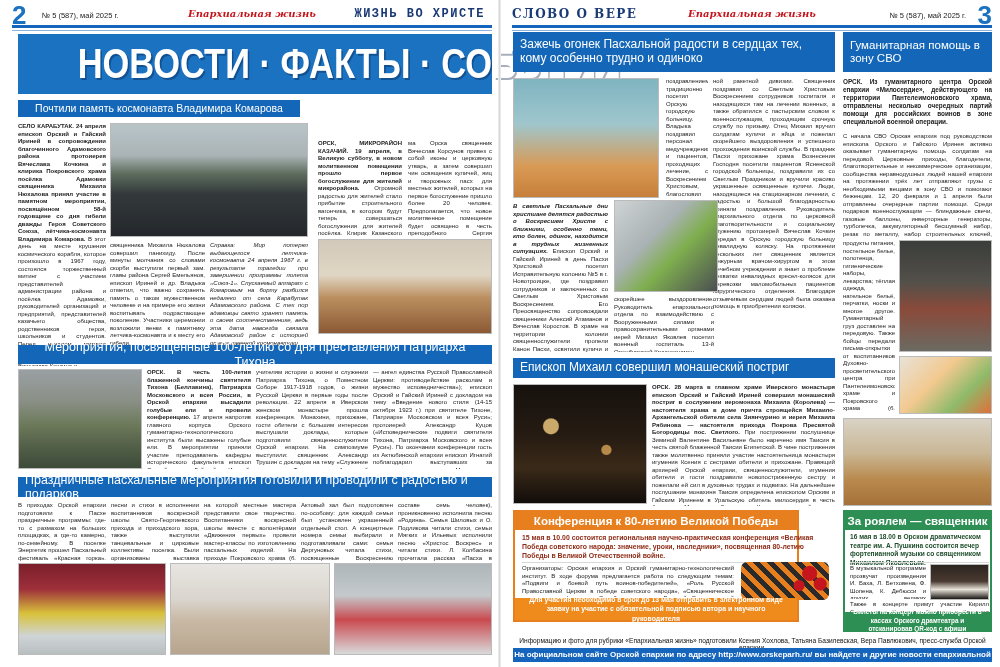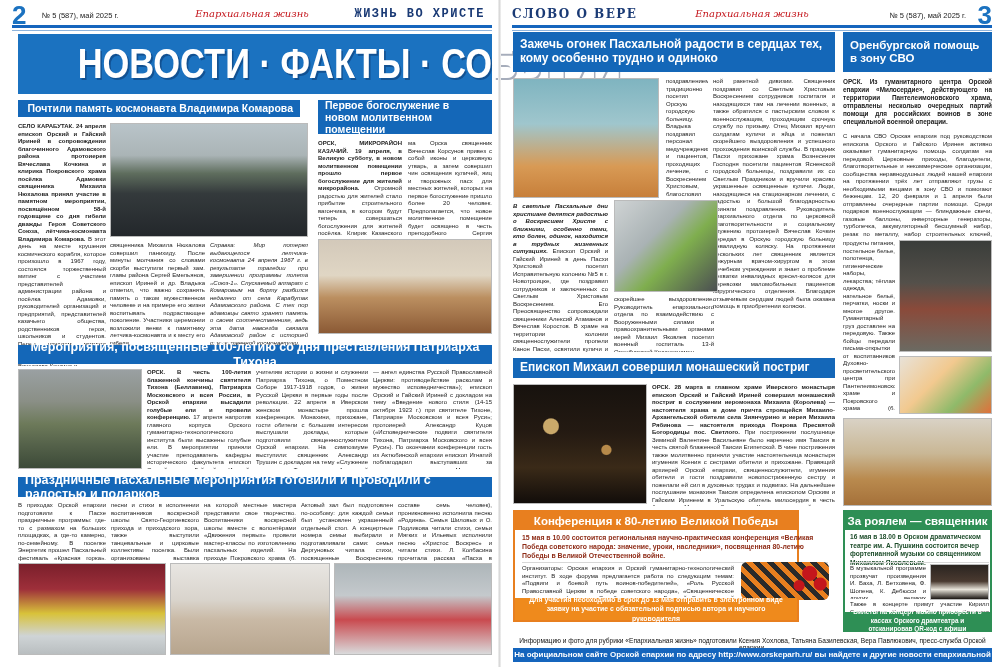--- a/index.html
+++ b/index.html
@@ -4,34 +4,34 @@
 <style>
   html,body{margin:0;padding:0;background:#fff;}
   .sheet{position:relative;width:1000px;height:667px;background:#ffffff;
          font-family:"Liberation Sans",sans-serif;overflow:hidden;}
   .abs{position:absolute;box-sizing:border-box;}
   .gutter{left:498px;top:0;width:3px;height:667px;
           background:linear-gradient(90deg,#f2f2f2,#d9d9d9,#f2f2f2);}
   
   .pagenum{font-size:26px;font-weight:bold;color:#1b72c0;line-height:1;}
   .issue{font-size:7.5px;color:#222;}
-  .rubric{font-family:"DejaVu Serif",serif;font-style:italic;font-weight:normal;
+  .rubric{font-family:"DejaVu Serif",serif;font-style:italic;font-weight:bold;
           color:#c4161c;font-size:10px;}
   .masthead{font-family:"DejaVu Serif",serif;font-weight:bold;color:#1a3a75;
             font-size:12px;letter-spacing:1.5px;}
   .hrule{height:3px;background:#1565bd;}
   .hrule2{height:1px;background:#8fb4dc;}
   
   .banner{background:#1b72c0;color:#fff;font-weight:bold;text-align:center;
           font-size:42px;line-height:60px;letter-spacing:0px;
           text-shadow:2px 2px 0 rgba(0,20,60,.35);}
   .banner-inner{display:inline-block;transform:scaleX(.82);transform-origin:center;white-space:nowrap;}
-  .bar{background:#1467b8;color:#fff;font-weight:bold;display:flex;align-items:center;
+  .bar{background:#1467b8;color:#fff;font-weight:normal;display:flex;align-items:center;
        padding:0 7px;line-height:1.15;}
-  .bar.center{justify-content:flex-end;text-align:center;}
+  .bar.center{justify-content:center;text-align:center;}
   
   .t{font-size:6px;line-height:1.25;text-align:justify;color:#1b1b1b;overflow:hidden;}
   .bold{font-weight:bold;}
   .bital{font-weight:bold;font-style:italic;}
   .ital{font-style:italic;}
   .ph{overflow:hidden;border:0.5px solid #bbb;}
   
   .obox{border:2px solid #e87f1f;background:#fff;}
   .obox .bhead{background:#e87f1f;color:#fff;font-weight:bold;font-size:11.5px;
                text-align:center;line-height:18px;}
@@ -73,23 +73,20 @@
   </div>
   <div class="abs t" style="left:18px;top:123px;width:88px;height:243px;">
     <span class="bold">СЕЛО КАРАБУТАК. 24 апреля епископ Орский и Гайский Ириней в сопровождении благочинного Адамовского района протоиерея Вячеслава Кочкина и клирика Покровского храма посёлка Адамовки священника Михаила Нюхалова принял участие в памятном мероприятии, посвящённом 58-й годовщине со дня гибели дважды Героя Советского Союза, лётчика-космонавта Владимира Комарова.</span>
      <span>В этот день на месте крушения космического корабля, которое произошло в 1967 году, состоялся торжественный митинг с участием представителей администрации района и посёлка Адамовки, руководителей организаций и предприятий, представителей казачьего общества, родственников героя, школьников и студентов. Перед началом митинга Преосвященный Ириней в сослужении протоиерея Вячеслава Кочкина и</span>
   </div>
   <div class="abs ph" style="left:110px;top:123px;width:198px;height:114px;
        background:linear-gradient(180deg,#b9c4c9 0%,#aab4b6 28%,#5f6e5e 44%,#343a3c 62%,#23272b 100%);"></div>
   <div class="abs t" style="left:110px;top:242px;width:95px;height:124px;">священника Михаила Нюхалова совершил панихиду. После минуты молчания со словами скорби выступили первый зам. главы района Сергей Емельянов, епископ Ириней и др. Владыка отметил, что важно сохранять память о таком мужественном человеке и на примере его жизни воспитывать подрастающее поколение. Участники церемонии возложили венки к памятнику летчика-космонавта и к месту его гибели.</div>
   <div class="abs t ital" style="left:210px;top:242px;width:98px;height:124px;">Справка: Мир потерял выдающегося летчика-космонавта 24 апреля 1967 г. в результате трагедии при завершении программы полета «Союз-1». Спускаемый аппарат с Комаровым на борту разбился недалеко от села Карабутак Адамовского района. С тех пор адамовцы свято хранят память о своем соотечественнике, ведь эта дата навсегда связала Адамовский район с историей отечественной космонавтики.</div>
 
-  <div class="abs bar" style="left:318px;top:100px;width:174px;height:34px;font-size:10.5px;">
-    <span>Первое богослужение в новом молитвенном помещении</span>
-  </div>
   <div class="abs t" style="left:318px;top:140px;width:84px;height:96px;">
     <span class="bold">ОРСК, МИКРОРАЙОН КАЗАЧИЙ. 19 апреля, в Великую субботу, в новом молитвенном помещении прошло первое богослужение для жителей микрорайона.</span>
      <span>Огромной радостью для жителей стало прибытие строительного вагончика, в котором будут теперь совершаться богослужения для жителей посёлка. Клирик Казанского хра-</span>
   </div>
   <div class="abs t" style="left:408px;top:140px;width:84px;height:96px;">ма Орска священник Вячеслав Корсунов привез с собой иконы и церковную утварь, а затем совершил чин освящения куличей, яиц и творожных пасх для местных жителей, которых на первое богослужение пришло более 20 человек. Предполагается, что новое молитвенное помещение будет освящено в честь преподобного Сергия Радонежского, и совсем скоро там будут совершаться богослужения.</div>
   <div class="abs ph" style="left:318px;top:239px;width:174px;height:95px;
        background:linear-gradient(180deg,#d3c9ba 0%,#e0d6c4 38%,#bb8f60 62%,#8b5a35 100%);"></div>
 
   <div class="abs bar center" style="left:18px;top:345px;width:474px;height:19px;font-size:12.5px;">
     <span>Мероприятия, посвященные 100-летию со дня преставления Патриарха Тихона</span>
@@ -138,21 +135,21 @@
   <div class="abs t" style="left:713px;top:78px;width:122px;height:274px;">ной ракетной дивизии. Священник поздравил со Светлым Христовым Воскресением сотрудников госпиталя и находящихся там на лечении военных, а также обратился с пастырским словом к военнослужащим, проходящим срочную службу по призыву. Отец Михаил вручил солдатам куличи и яйца и пожелал скорейшего выздоровления и успешного прохождения воинской службы. В праздник Пасхи прихожане храма Вознесения Господня посетили пациентов Ясненской городской больницы, поздравили их со Светлым Праздником и вручили красиво украшенные освященные куличи. Люди, находящиеся на стационарном лечении, с радостью и большой благодарностью приняли поздравления. Руководитель епархиального отдела по церковной благотворительности и социальному служению протоиерей Вячеслав Кочкин передал в Орскую городскую больницу инвалидную коляску. На протяжении нескольких лет священник является дежурным врачом-хирургом в этом лечебном учреждении и знает о проблеме нехватки инвалидных кресел-колясок для перевозки маломобильных пациентов хирургического отделения. Благодаря отзывчивым сердцам людей была оказана помощь в приобретении коляски.</div>
   <div class="abs t" style="left:513px;top:203px;width:95px;height:149px;">
     <span class="bital">В светлые Пасхальные дни христиане делятся радостью о Воскресшем Христе с ближними, особенно теми, кто болен, одинок, находится в трудных жизненных ситуациях.</span>
      <span>Епископ Орский и Гайский Ириней в день Пасхи Христовой посетил Исправительную колонию №5 в г. Новотроицке, где поздравил сотрудников и заключенных со Светлым Христовым Воскресением. Его Преосвященство сопровождали священники Алексий Атаманов и Вячеслав Коростов. В храме на территории колонии священнослужители пропели Канон Пасхи, освятили куличи и пасхальные яйца. Затем владыка Ириней провел беседу с заключенными. В понедельник Светлой седмицы епископ Ириней с Пасхальным</span>
   </div>
   <div class="abs ph" style="left:614px;top:200px;width:104px;height:92px;
        background:linear-gradient(135deg,#cfd3d4 0%,#a9b2b4 38%,#7fae4e 60%,#4b4f52 100%);"></div>
   <div class="abs t" style="left:614px;top:296px;width:100px;height:56px;">скорейшее выздоровление. Руководитель епархиального отдела по взаимодействию с Вооруженными силами и правоохранительными органами иерей Михаил Яковлев посетил военный госпиталь 13-й Оренбургской Краснознамен-</div>
 
   <div class="abs bar" style="left:843px;top:32px;width:149px;height:40px;font-size:11.5px;">
-    <span>Оренбургской помощь в зону СВО</span>
+    <span>Гуманитарная помощь в зону СВО</span>
   </div>
   <div class="abs t bold" style="left:843px;top:78px;width:149px;height:52px;font-size:6.4px;">ОРСК. Из гуманитарного центра Орской епархии «Милосердие», действующего на территории Пантелеимоновского храма, отправлены несколько очередных партий помощи для российских воинов в зоне специальной военной операции.</div>
   <div class="abs t" style="left:843px;top:133px;width:149px;height:104px;">С начала СВО Орская епархия под руководством епископа Орского и Гайского Иринея активно оказывает гуманитарную помощь солдатам на передовой. Церковные приходы, благодетели, благотворительные и некоммерческие организации, сообщества неравнодушных людей нашей епархии на протяжении трёх лет отправляют грузы с необходимыми вещами в зону СВО и помогают беженцам. 12, 20 февраля и 1 апреля были отправлены очередные партии помощи. Среди подарков военнослужащим — блиндажные свечи, газовые баллоны, инверторные генераторы, турбопечка, аккумуляторный бесшумный набор, резак по металлу, набор строительных ключей, моторное масло, болгарки, баннеры, топоры, лопаты и другие инструменты, необходимые для обустройства быта, блиндажей;</div>
   <div class="abs t" style="left:843px;top:240px;width:52px;height:174px;">продукты питания, постельное белье, полотенца, гигиенические наборы, лекарства; тёплая одежда, нательное бельё, перчатки, носки и многое другое. Гуманитарный груз доставлен на передовую. Также бойцы передали письма-открытки от воспитанников Духовно-просветительского центра при Пантелеимоновском храме и Покровского храма (б. монастыря). В посланиях дети обращались к солдатам с теплыми словами поддержки и веры в скорую победу. Эти приходы особенно активно участвуют в сборе гуманитарной помощи. Отдел по церковной благотворительности и социальному служению Орской епархии сердечно благодарит всех, кто принимает участие в этом благом деле и помогает поддерживать наших воинов. Готовится к отправке очередная партия гуманитарного груза в зону СВО.</div>
   <div class="abs ph" style="left:899px;top:240px;width:93px;height:112px;
        background:linear-gradient(180deg,#3a3d3a 0%,#54504a 38%,#8a4a3a 62%,#6b6a62 100%);"></div>
   <div class="abs ph" style="left:899px;top:356px;width:93px;height:58px;
        background:linear-gradient(135deg,#e8e2d8 0%,#f2c98f 40%,#8fba6a 70%,#e0703a 100%);"></div>
   <div class="abs ph" style="left:843px;top:418px;width:149px;height:88px;
        background:linear-gradient(180deg,#d9d2c5 0%,#c9b795 40%,#b98a4e 70%,#a5713a 100%);"></div>

